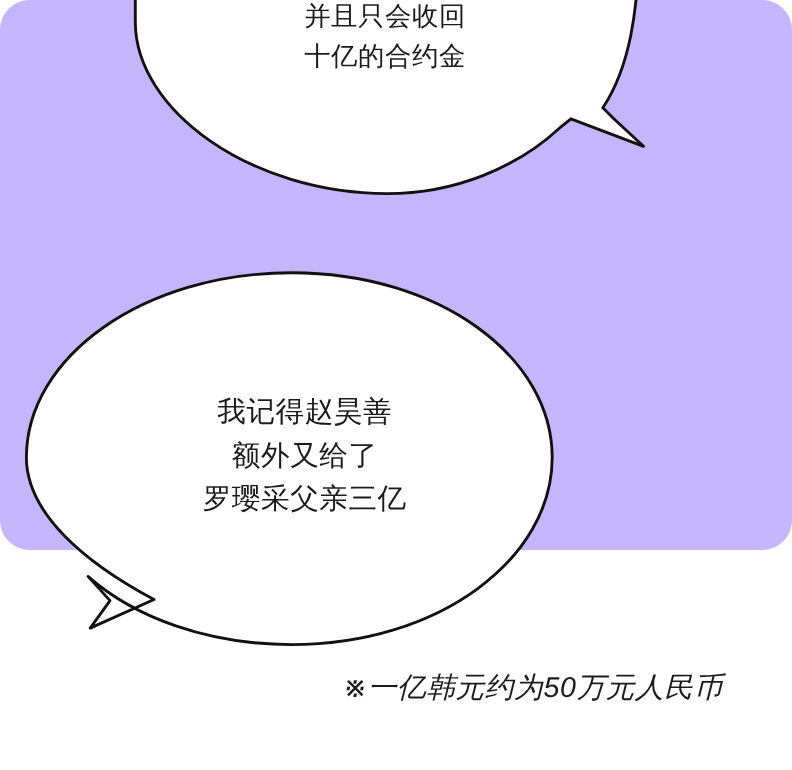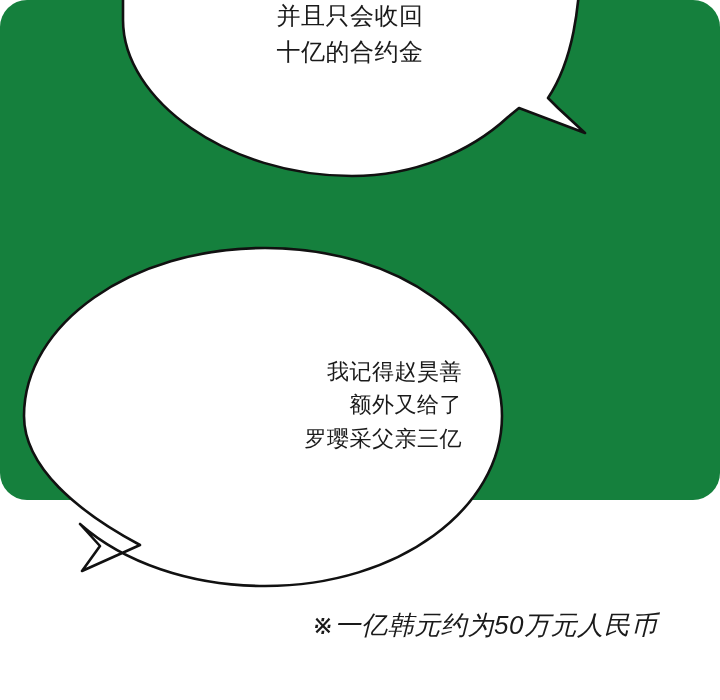--- a/index.html
+++ b/index.html
@@ -14,21 +14,21 @@
     overflow: hidden;
     font-family: "Liberation Sans", "DejaVu Sans", sans-serif;
   }
 
   #panel {
     position: absolute;
     left: 0;
     top: 0;
     width: 720px;
     height: 500px;
-    background: #15803d;
+    background: #c4b5fd;
     border-radius: 27px;
   }
 
   .bubble-svg {
     position: absolute;
     left: 0;
     top: 0;
     width: 720px;
     height: 700px;
     pointer-events: none;
@@ -45,25 +45,24 @@
   }
 
   #bubble-1-text {
     left: 150px;
     top: -2px;
     width: 400px;
     font-size: 24px;
   }
 
   #bubble-2-text {
-    left: 52px;
+    left: 72px;
     top: 355px;
     width: 410px;
-    font-size: 22px;
-    text-align: right;
+    font-size: 26px;
   }
 
   #footnote {
     position: absolute;
     left: 312px;
     top: 608px;
     width: 396px;
     text-align: left;
     color: #1a1a1a;
     font-size: 26px;

